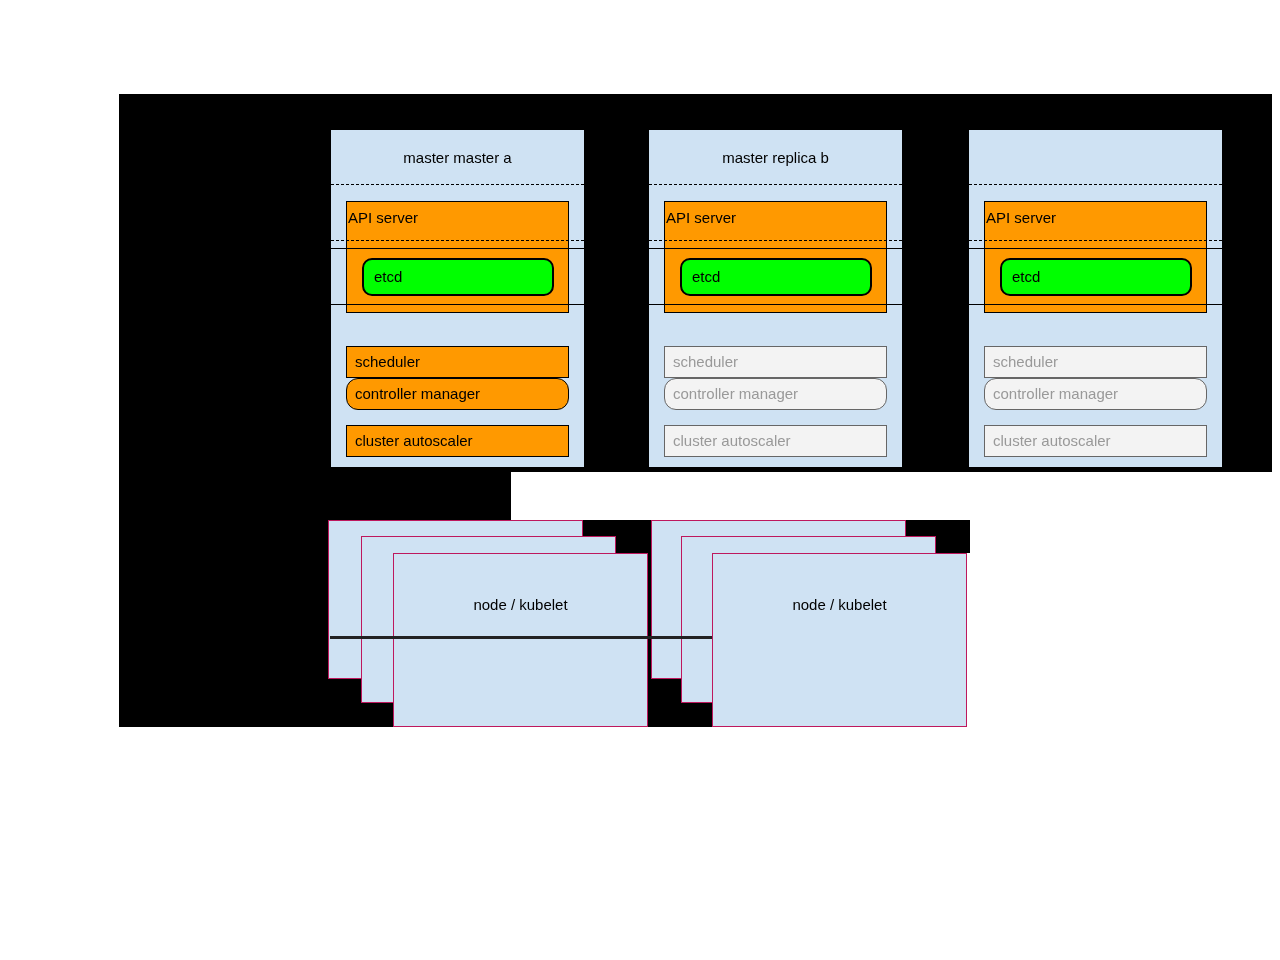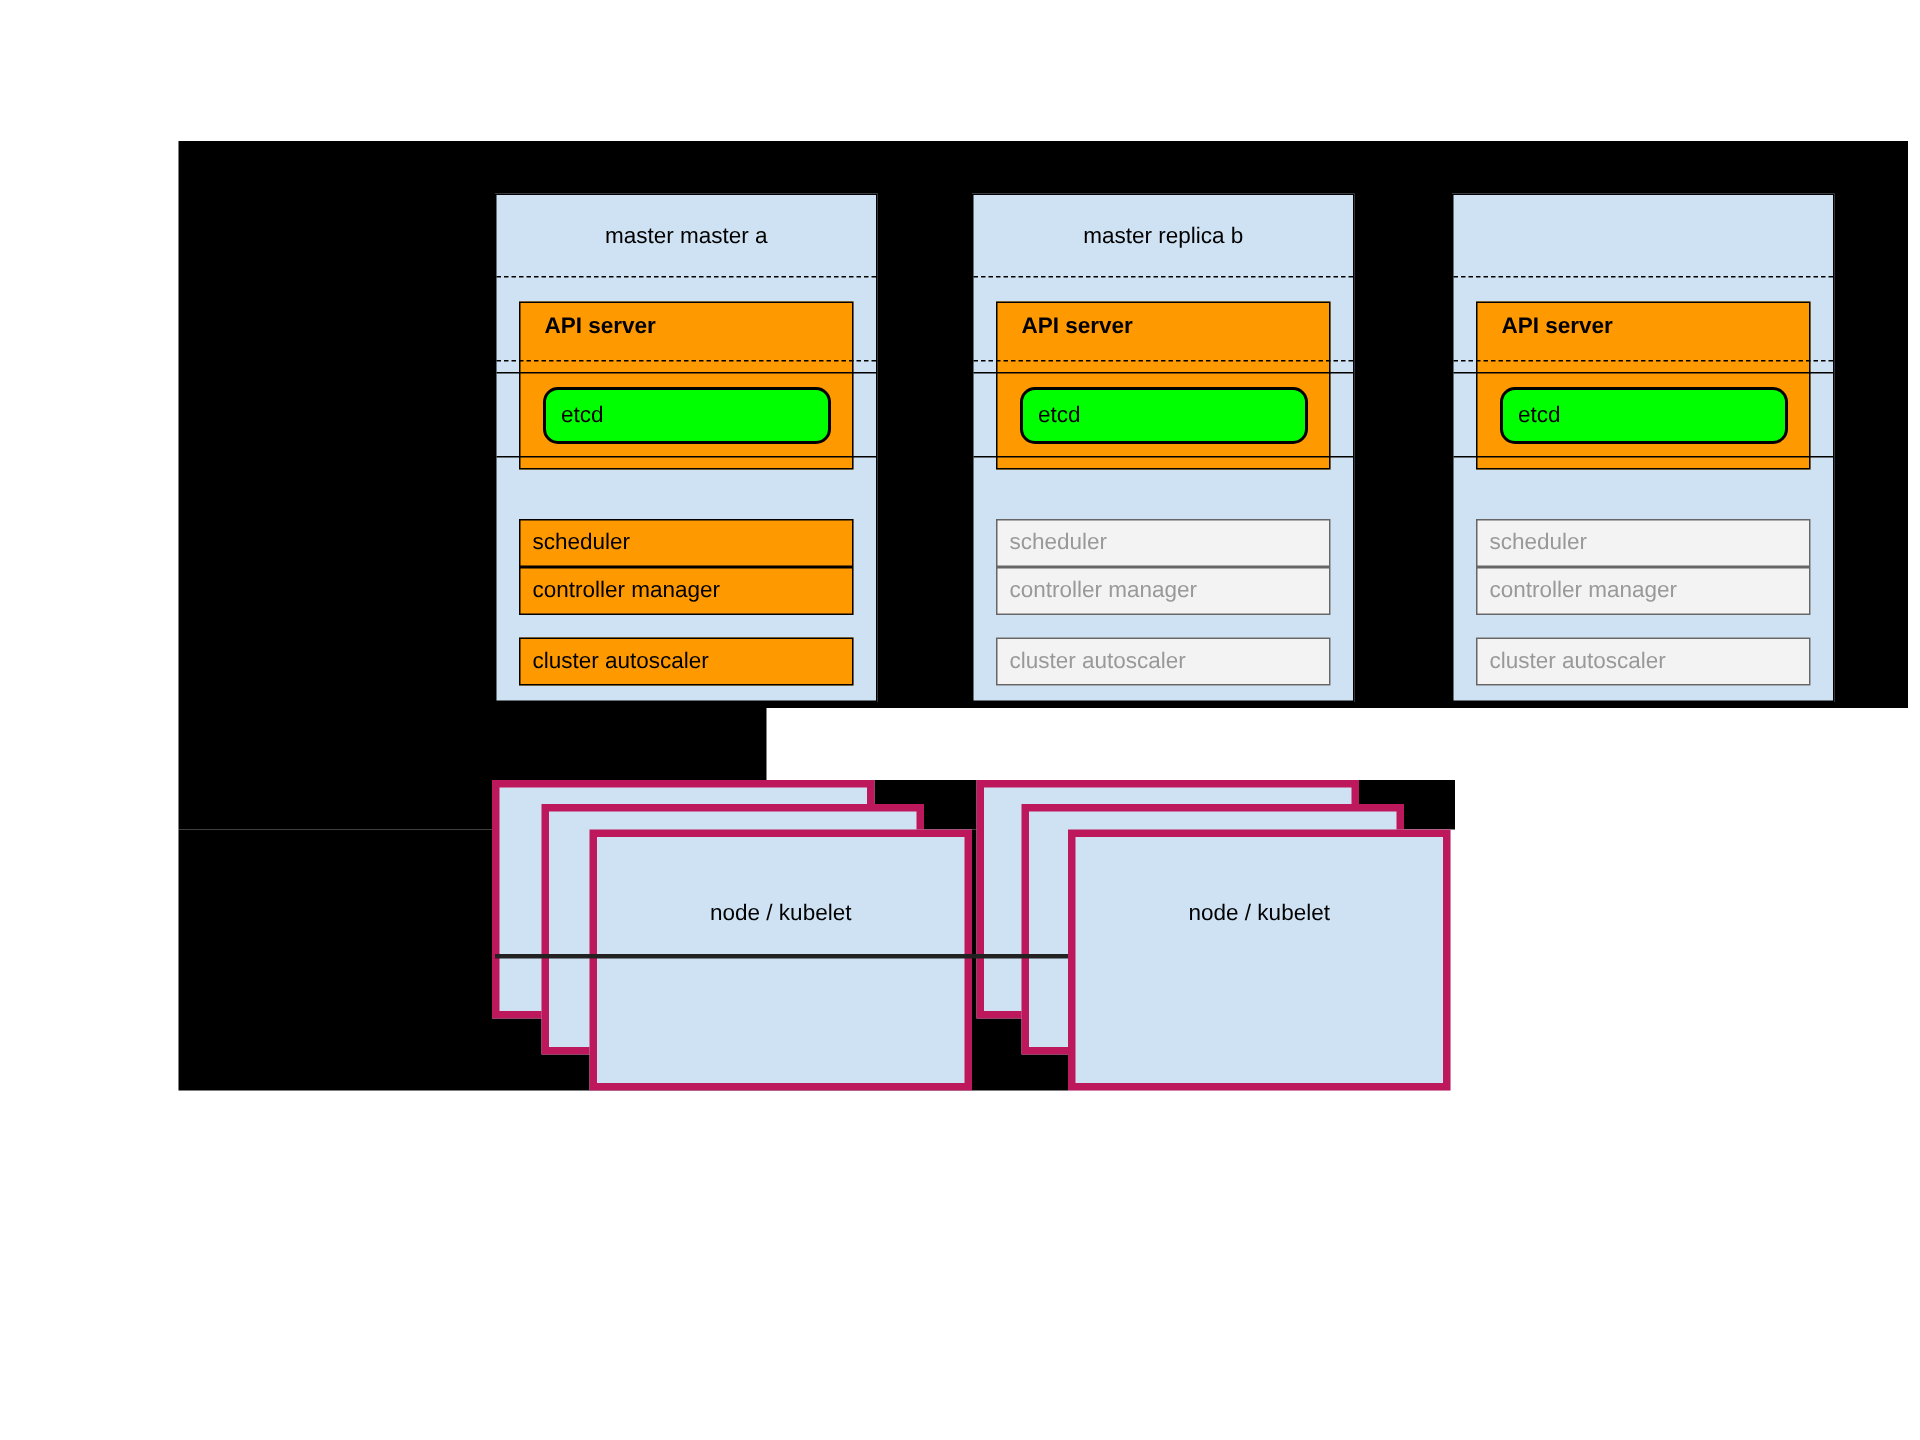--- a/index.html
+++ b/index.html
@@ -10,29 +10,29 @@
 
   
   .master{position:absolute;top:129px;width:255px;height:339px;background:#cfe2f3;border:1px solid #000;}
   .master-a{left:330px;} .master-b{left:648px;} .master-c{left:968px;}
   .m-title{position:absolute;left:0;top:0;width:100%;height:54px;display:flex;align-items:center;justify-content:center;font-size:15px;}
   .hline{position:absolute;left:0;width:100%;height:0;}
   .hl-dashed{border-top:1px dashed #000;}
   .hl-solid{border-top:1px solid #000;}
   .hl1{top:54px;} .hl2{top:110px;} .hl3{top:118px;} .hl4{top:174px;}
   .apibox{position:absolute;left:15px;top:71px;width:223px;height:112px;background:#ff9900;border:1px solid #000;}
-  .api-label{position:absolute;left:16px;top:7px;font-size:15px;font-weight:bold;}
+  .api-label{position:absolute;left:1px;top:7px;font-size:15px;}
   .etcdbox{position:absolute;left:31px;top:128px;width:192px;height:38px;background:#00ff00;border:2px solid #000;border-radius:10px;padding-left:22px;}
   .etcd-label{position:absolute;left:10px;top:0;height:34px;line-height:34px;font-size:15px;}
   .comp{position:absolute;left:15px;width:223px;height:32px;background:#ff9900;border:1px solid #000;font-size:15px;line-height:30px;padding-left:8px;white-space:nowrap;overflow:hidden;}
   .comp.inactive{background:#f3f3f3;border:1px solid #666;color:#999;}
-  .comp1{top:216px;} .comp2{top:248px;} .comp3{top:295px;}
+  .comp1{top:216px;} .comp2{top:248px;border-radius:12px;} .comp3{top:295px;}
 
   
-  .nodebox{position:absolute;width:255px;background:#cfe2f3;border:5px solid #be185d;}
+  .nodebox{position:absolute;width:255px;background:#cfe2f3;border:1px solid #be185d;}
   .nb-back{top:520px;height:159px;}
   .nb-mid{top:536px;height:167px;}
   .nb-front{top:553px;height:174px;}
   .g1.nb-back{left:328px;} .g1.nb-mid{left:361px;} .g1.nb-front{left:393px;}
   .g2.nb-back{left:651px;} .g2.nb-mid{left:681px;} .g2.nb-front{left:712px;}
   .node-label{position:absolute;left:0;top:42px;width:100%;text-align:center;font-size:15px;}
 
   .connector{position:absolute;left:330px;top:636px;width:382px;height:3px;background:#222;}
 </style>
 </head>

